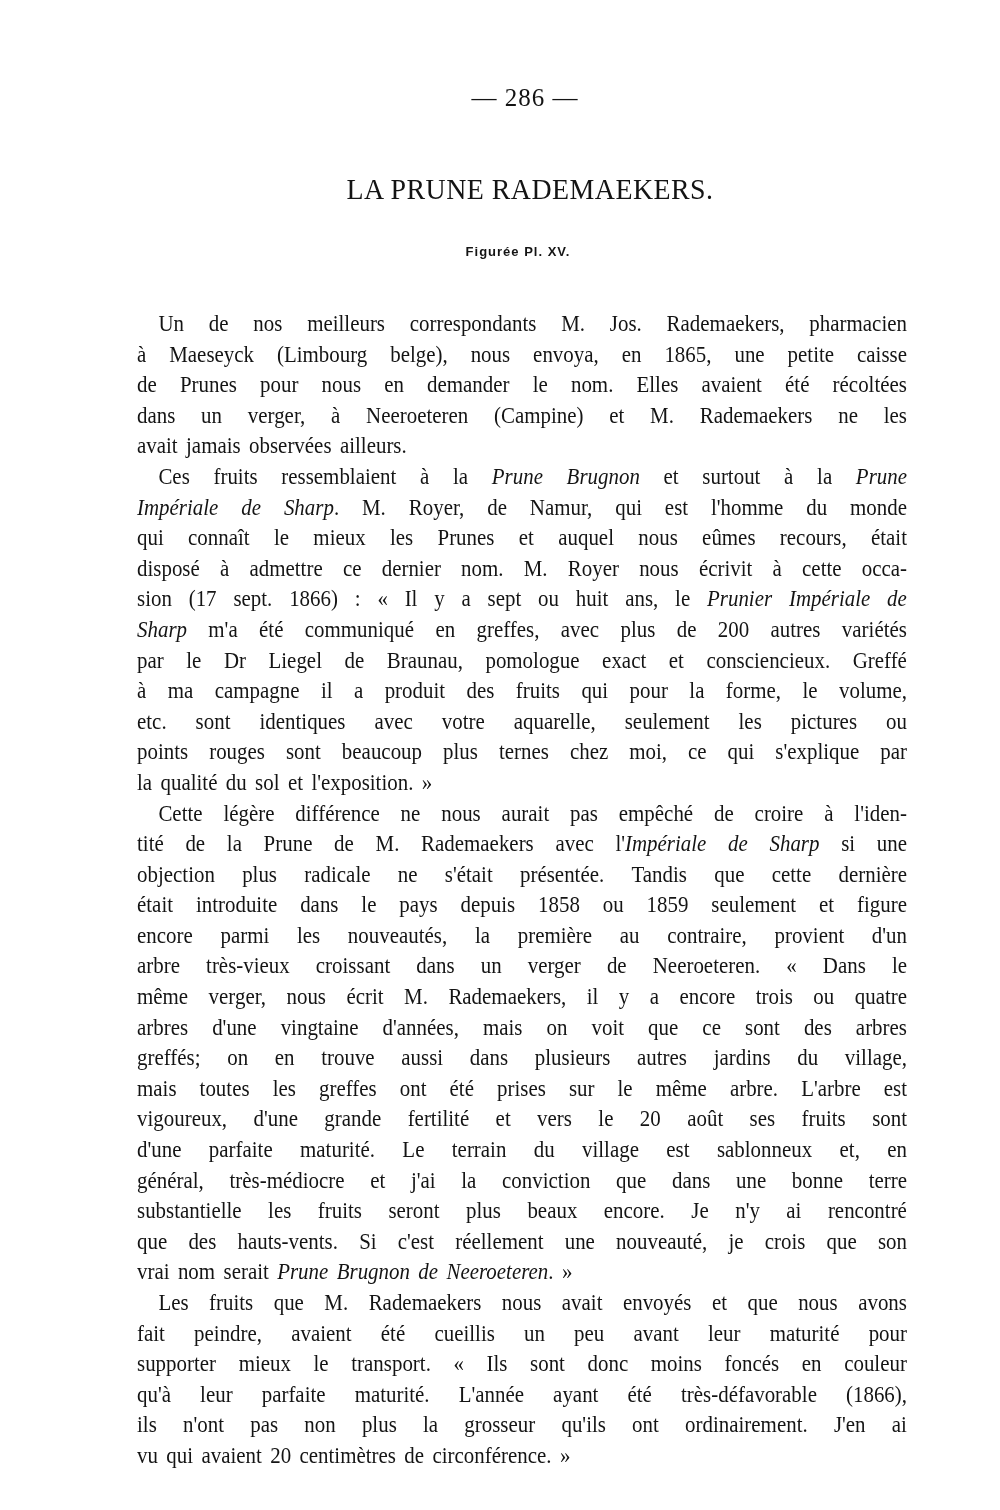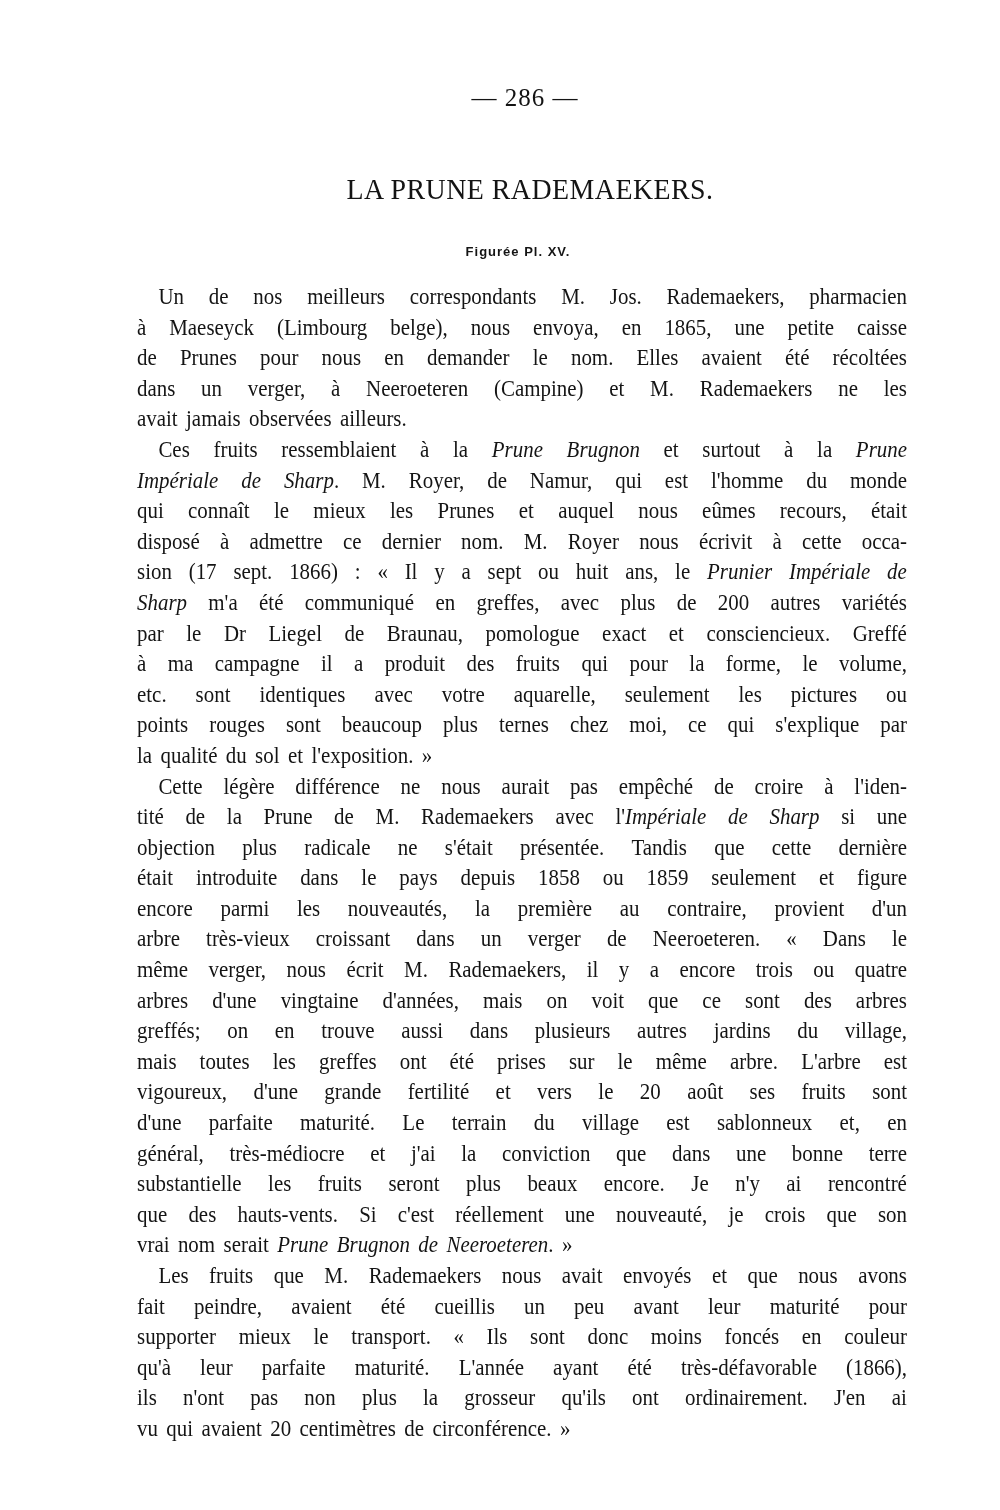--- a/index.html
+++ b/index.html
@@ -15,21 +15,21 @@
     .title {
       position: absolute; top: 172px; left: 0; width: 1060px; text-align: center;
       font-size: 30px; letter-spacing: 0.5px; font-weight: normal;
       transform: scaleX(0.93); transform-origin: 530px 0;
     }
     .subtitle {
       position: absolute; top: 244px; left: 0; width: 1036px; text-align: center;
       font-size: 13px; font-weight: bold; letter-spacing: 1px; font-family: "Liberation Sans", sans-serif;
     }
     .body-text {
-      position: absolute; top: 282px; left: 137px; width: 770px;
+      position: absolute; top: 309px; left: 137px; width: 770px;
     }
     .line {
       height: 30.6px; line-height: 30.6px; font-size: 22.5px;
       white-space: nowrap; display: flex; justify-content: space-between;
       transform: scaleX(0.93); transform-origin: 0 0; width: 828px;
     }
     .line.last { justify-content: flex-start; }
     .line.last .w { margin-right: 9px; }
     .line.indent { padding-left: 23px; width: 805px; }
     .line .w { display: inline-block; }

